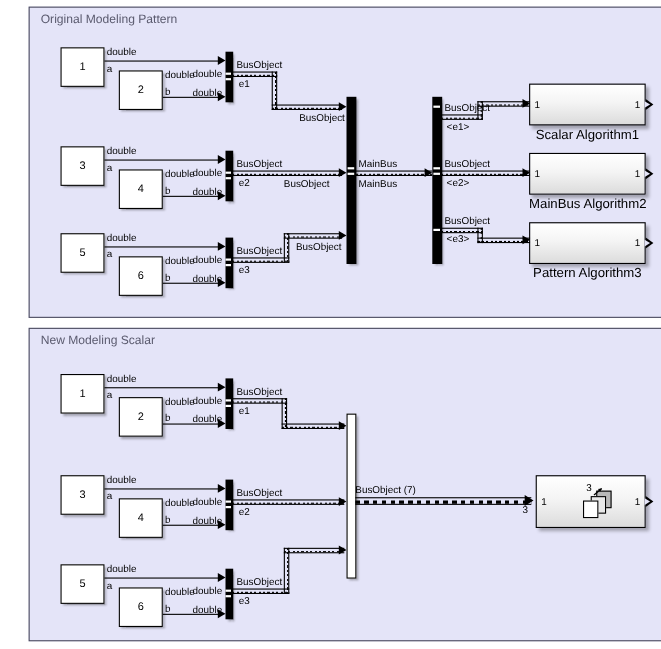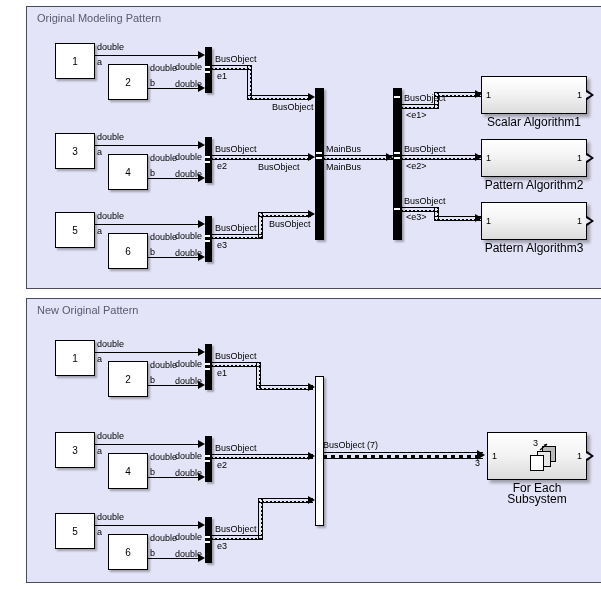--- a/index.html
+++ b/index.html
@@ -214,31 +214,31 @@
     <span class="pin r">1</span>
   </div>
   <div class="oport" style="left:567px;top:90px;"></div>
   <div class="blocklabel" style="left:461px;top:117px;width:106px;">Scalar Algorithm1</div>
 
   <div class="subsys" style="left:461px;top:139px;width:106px;height:38px;">
     <span class="pin l">1</span>
     <span class="pin r">1</span>
   </div>
   <div class="oport" style="left:567px;top:153px;"></div>
-  <div class="blocklabel" style="left:461px;top:180px;width:106px;">Pattern Algorithm2</div>
+  <div class="blocklabel" style="left:461px;top:180px;width:106px;">MainBus Algorithm2</div>
 
   <div class="subsys" style="left:461px;top:202px;width:106px;height:38px;">
     <span class="pin l">1</span>
     <span class="pin r">1</span>
   </div>
   <div class="oport" style="left:567px;top:216px;"></div>
   <div class="blocklabel" style="left:461px;top:243px;width:106px;">Pattern Algorithm3</div>
 
   <div class="panel" style="left:6px;top:298px;width:589px;height:285px;">
-    <div class="panel-title">New Original Pattern</div>
+    <div class="panel-title">New Modeling Scalar</div>
   </div>
 
   <div class="const" style="left:35px;top:340px;width:40px;height:36px;">
     <span>1</span>
     </div>
   <div class="const" style="left:88px;top:361px;width:40px;height:36px;">
     <span>2</span>
     </div>
 
   <div class="sig" style="left:77px;top:339px;">double</div>
@@ -337,18 +337,14 @@
       <div class="sq mid" style="left:13px;top:10px;width:14px;height:16px;"></div>
       <div class="sq front" style="left:6px;top:14px;width:14px;height:16px;"></div>
       <div class="num" style="left:9px;top:-3px;">3</div>
       <svg style="position:absolute;left:15px;top:1px;" width="12" height="12" viewBox="0 0 12 12">
         <path d="M1 8 L8 2" stroke="#000" stroke-width="1.2" fill="none"></path>
         <path d="M8 2 L4.5 2.6 L6.8 4.8 Z" fill="#000"></path>
       </svg>
     </div>
   </div>
   <div class="oport" style="left:567px;top:451px;"></div>
-  <div class="blocklabel" style="left:467px;top:483px;width:100px;">
-    <div>For Each</div>
-    <div>Subsystem</div>
-  </div>
 
 </div>
 
 </body></html>

